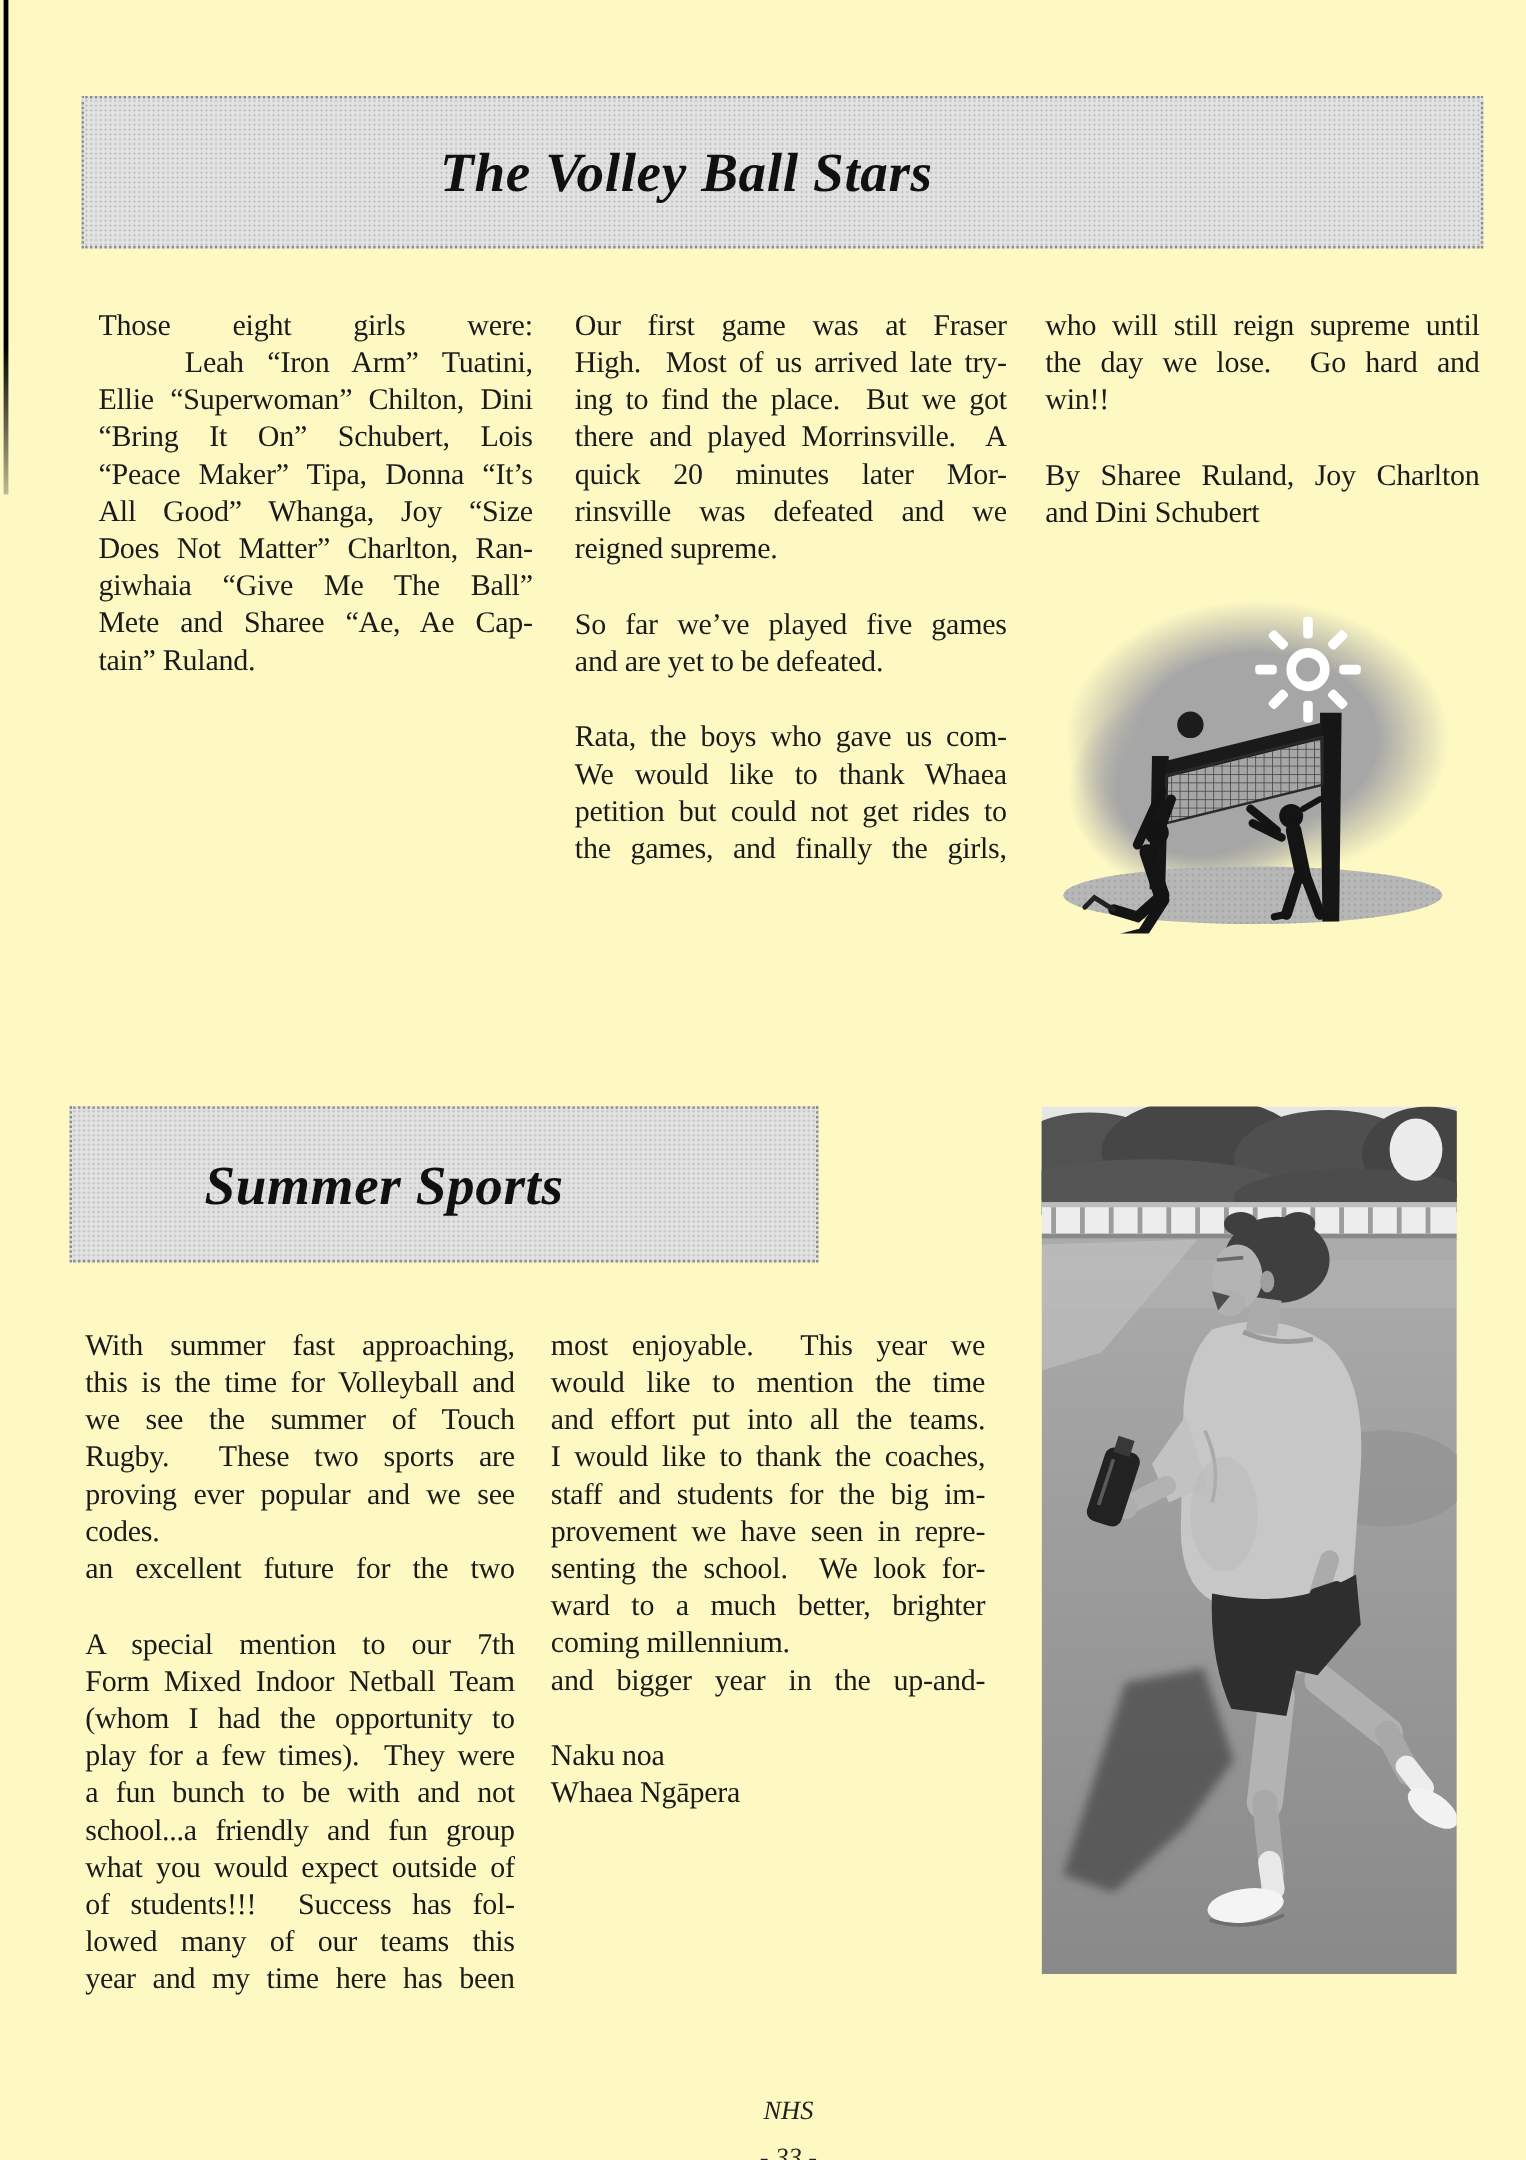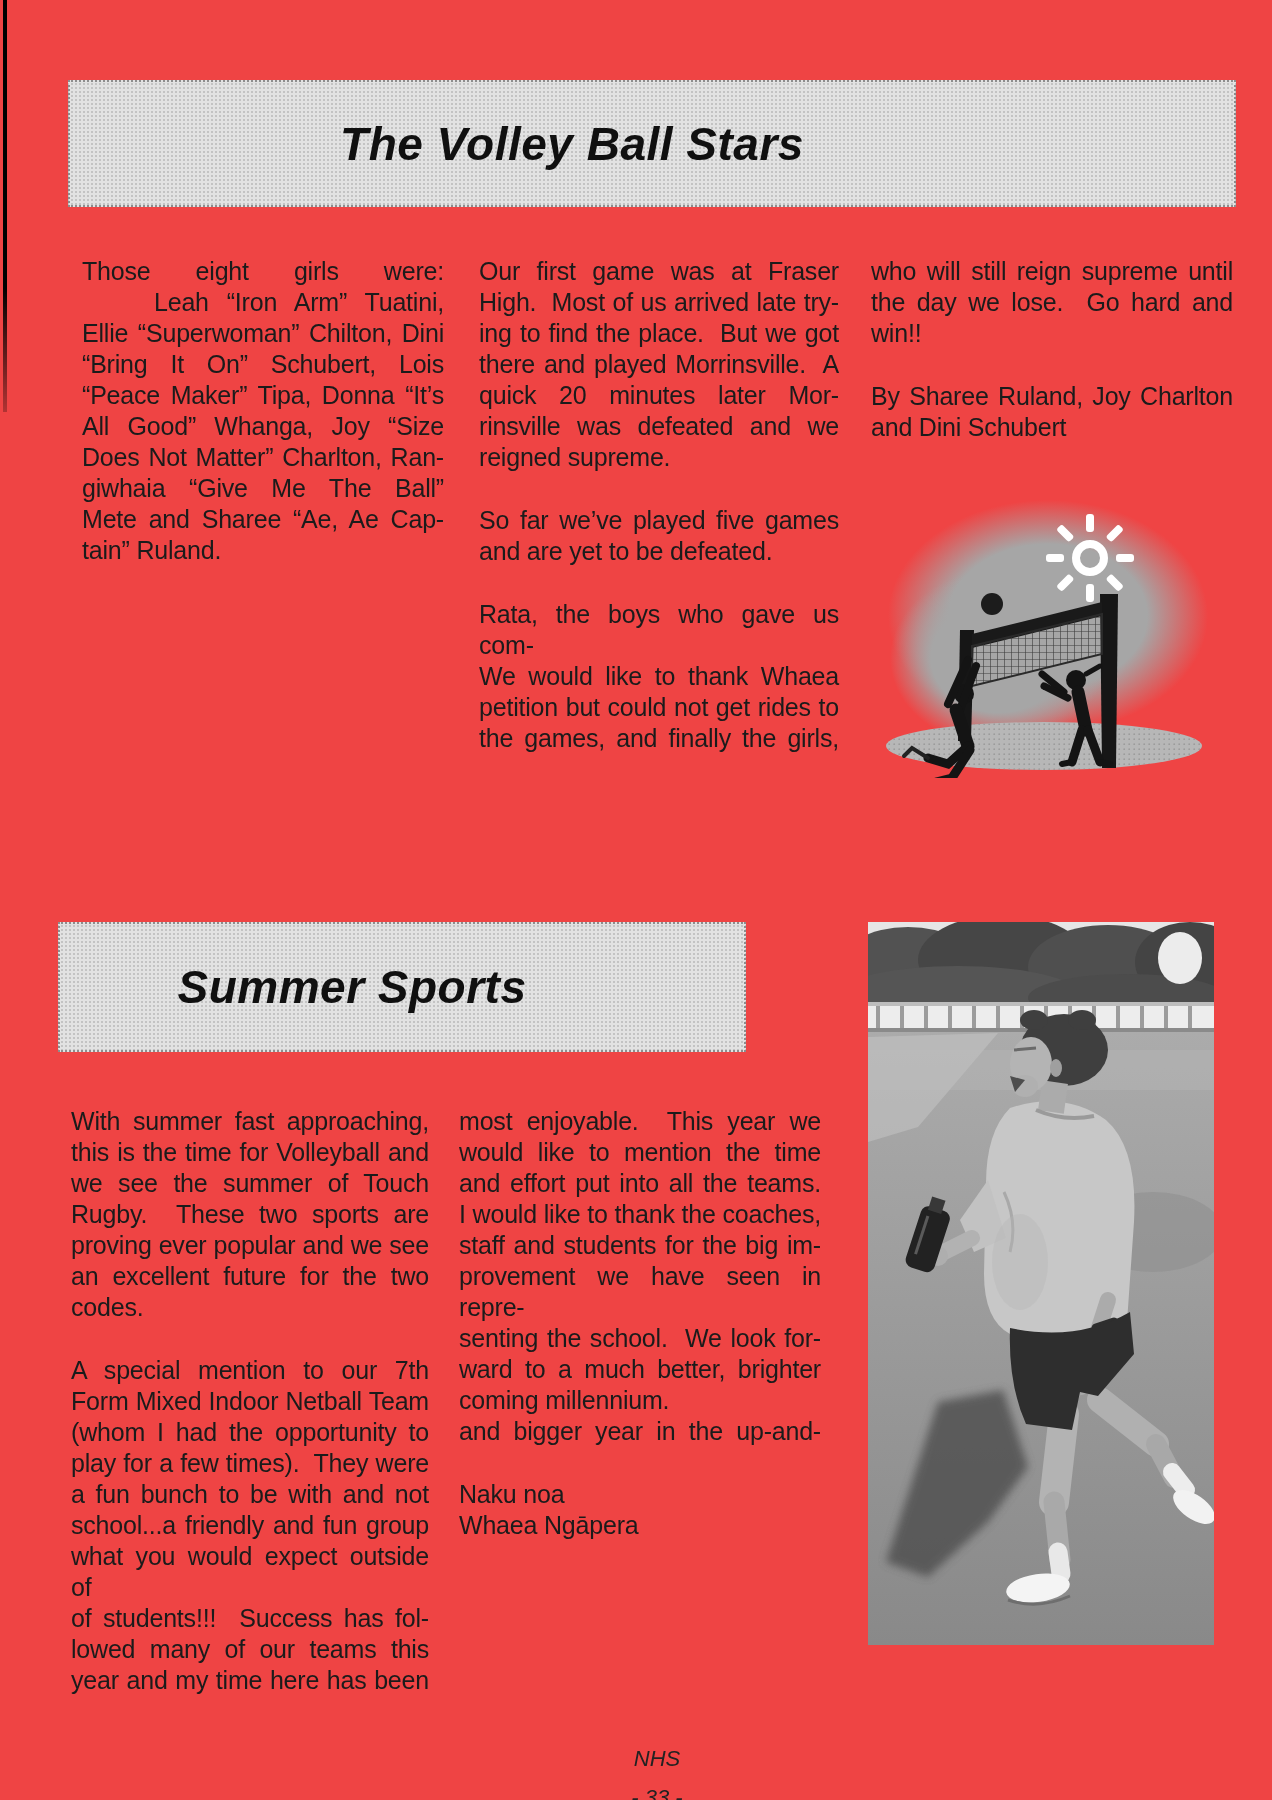--- a/index.html
+++ b/index.html
@@ -1,28 +1,28 @@
 <!DOCTYPE html>
 <html><head>
 <meta charset="utf-8">
 <style>
   html,body{margin:0;padding:0;background:#888;}
-  .page{position:relative;width:1272px;height:1800px;background:#ef4444;
-        font-family:Liberation Sans, sans-serif;color:#1b1b1b;overflow:hidden;}
+  .page{position:relative;width:1272px;height:1800px;background:#fef9c3;
+        font-family:Liberation Serif, serif;color:#1b1b1b;overflow:hidden;}
   .edge-rule{position:absolute;left:3px;top:0;width:4px;height:412px;
         background:linear-gradient(#000 0%,#000 70%,rgba(0,0,0,.25) 100%);}
   .banner{position:absolute;background-color:#e2e2e2;
         background-image:radial-gradient(#c3c3c3 .8px,transparent .9px);
         background-size:4px 4px;border:2px dotted #8d8d8d;
         display:flex;align-items:center;justify-content:center;box-sizing:border-box;}
   .banner-title{font-weight:bold;font-style:italic;font-size:46px;color:#101010;
         letter-spacing:.5px;white-space:nowrap;}
   #banner-volleyball{left:68px;top:80px;width:1168px;height:127px;}
   #banner-volleyball .banner-title{padding-right:160px;}
-  #banner-summer{left:58px;top:922px;width:688px;height:130px;}
+  #banner-summer{left:58px;top:922px;width:624px;height:130px;}
   #banner-summer .banner-title{padding-right:100px;}
   .col{position:absolute;font-size:25px;line-height:31px;letter-spacing:-0.2px;}
   #col-a1-1{left:82px;top:256px;width:362px;}
   #col-a1-2{left:479px;top:256px;width:360px;}
   #col-a1-3{left:871px;top:256px;width:362px;}
   #col-a2-1{left:71px;top:1106px;width:358px;}
   #col-a2-2{left:459px;top:1106px;width:362px;}
   .para + .para{margin-top:32px;}
   .ln{text-align:justify;text-align-last:justify;white-space:pre-wrap;}
   .ln.end{text-align-last:left;}
@@ -156,22 +156,22 @@
     <div class="banner-title">Summer Sports</div>
   </div>
 
   <div class="col" id="col-a2-1">
     <div class="para">
         <div class="ln">With summer fast approaching,</div>
         <div class="ln">this is the time for Volleyball and</div>
         <div class="ln">we see the summer of Touch</div>
         <div class="ln">Rugby.  These two sports are</div>
         <div class="ln">proving ever popular and we see</div>
+        <div class="ln end">codes.</div>
         <div class="ln">an excellent future for the two</div>
-        <div class="ln end">codes.</div>
       </div>
     <div class="para">
         <div class="ln">A special mention to our 7th</div>
         <div class="ln">Form Mixed Indoor Netball Team</div>
         <div class="ln">(whom I had the opportunity to</div>
         <div class="ln">play for a few times).  They were</div>
         <div class="ln">a fun bunch to be with and not</div>
         <div class="ln">school...a friendly and fun group</div>
         <div class="ln">what you would expect outside of</div>
         <div class="ln">of students!!!  Success has fol-</div>

